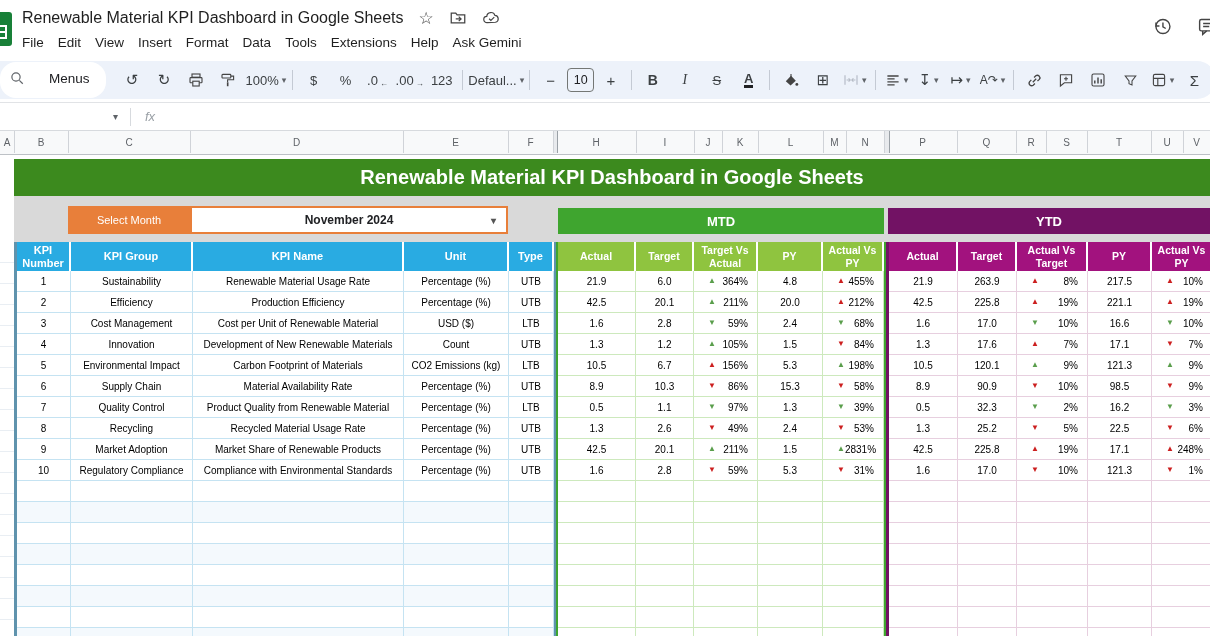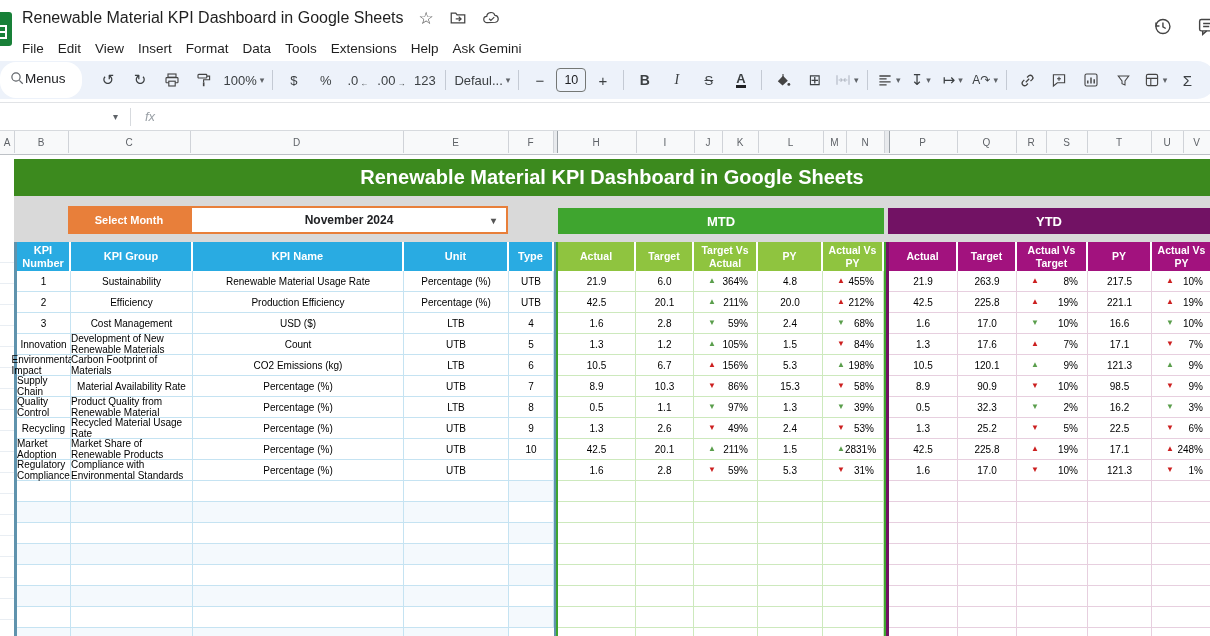--- a/index.html
+++ b/index.html
@@ -5,29 +5,29 @@
   html,body{margin:0;padding:0}
   body{width:1210px;height:636px;overflow:hidden;position:relative;background:#fff;
        font-family:"Liberation Sans",sans-serif;color:#202124}
   
   .topbar{height:58px;position:relative;background:#fff}
   .sheets-logo{position:absolute;left:-14px;top:12px}
   .title-wrap{position:absolute;left:22px;top:9px}
   .title-row{display:flex;align-items:center;gap:15px}
   .doc-title{font-size:16px;color:#1f1f1f}
   .title-ico{color:#444;font-size:17px;line-height:1;cursor:pointer}
-  .menubar{display:flex;margin-left:-7px;margin-top:12px}
+  .menubar{display:flex;margin-left:-7px;margin-top:6px}
   .menu-item{font-size:13.5px;color:#1f1f1f;padding:2px 7px;border-radius:4px;cursor:pointer}
   .topbar-right{position:absolute;right:-8px;top:16px;display:flex;align-items:center;gap:24px}
   
   .toolbar-row{height:44px;background:#fff;position:relative}
   .toolbar{position:absolute;left:-30px;right:-6px;top:3px;height:38px;background:#edf2fa;
            border-radius:20px;display:flex;align-items:center;padding:0 6px;gap:1px}
   .menus-pill{margin-left:24px;height:32px;border-radius:16px;background:#fff;display:flex;
-              align-items:center;gap:0;padding:0 16px 4px 10px;font-size:13.5px;color:#202124;margin-right:10px}
+              align-items:center;gap:24px;padding:0 16px 4px 10px;font-size:13.5px;color:#202124;margin-right:10px}
   .tb{min-width:25px;height:26px;display:flex;align-items:center;justify-content:center;
       border-radius:4px;font-size:13px;color:#3c4043;padding:0 3px;gap:3px;cursor:pointer;white-space:nowrap}
   .tb .caret{font-size:9px;color:#5f6368}
   .sep{width:1px;height:20px;background:#c4cad4;margin:0 4px}
   .glyph{font-size:15px;color:#3c4043}
   .bold-i{font-weight:bold;font-size:14px}
   .italic-i{font-style:italic;font-family:"Liberation Serif",serif;font-size:14px}
   .strike-i{text-decoration:line-through;font-size:13px}
   .tcolor-i{font-size:13px;font-weight:bold;border-bottom:3px solid #202124;line-height:13px}
   .size-box{width:28px;height:22px;border:1px solid #747775;border-radius:4px;display:flex;
@@ -45,21 +45,21 @@
           align-items:center;justify-content:center;font-size:10px;color:#5f6368;cursor:pointer}
   .chgap{position:absolute;top:0;height:22px;background:#e8eaed;border-left:1px solid #9aa0a6;border-right:1px solid #9aa0a6}
   
   .sheet{position:relative;height:484px;background:#fff;overflow:hidden}
   .colA-strip{position:absolute;left:0;top:87px;width:14px;height:397px;
       background:repeating-linear-gradient(to bottom,#fff 0 20px,#e9eef3 20px 21px)}
   .banner{position:absolute;left:14px;top:4px;width:1196px;height:37px;background:var(--banner-green);
           color:#fff;font-weight:bold;font-size:20px;display:flex;align-items:center;justify-content:center}
   .grayband{position:absolute;left:14px;top:41px;width:1196px;height:46px;background:var(--band-gray)}
   .sm-btn{position:absolute;left:68px;top:51px;width:122px;height:28px;background:var(--select-orange);
-          color:#fff;font-weight:bold;font-size:11px;display:flex;align-items:center;justify-content:center;cursor:pointer}
+          color:#fff;font-weight:normal;font-size:11px;display:flex;align-items:center;justify-content:center;cursor:pointer}
   .sm-dd{position:absolute;left:190px;top:51px;width:318px;height:28px;background:#fff;box-sizing:border-box;
          border:2px solid var(--select-orange);font-weight:bold;font-size:12px;display:flex;
          align-items:center;justify-content:center;cursor:pointer}
   .sm-dd .caret{position:absolute;right:10px;font-size:10px;color:#555}
   .period-banner{position:absolute;top:53px;height:26px;color:#fff;font-weight:bold;font-size:13px;
                  display:flex;align-items:center;justify-content:center}
   #mtd-banner{left:558px;width:326px;background:var(--mtd-green)}
   #ytd-banner{left:888px;width:322px;background:var(--ytd-purple)}
   .tbl{position:absolute;top:87px;display:grid;box-sizing:border-box}
   #kpi-table{left:14px;width:542px;grid-template-columns:54px 122px 211px 105px 45px;
@@ -332,20 +332,21 @@
       <div class="dcell bl">Renewable Material Usage Rate</div>
       <div class="dcell bl">Percentage (%)</div>
       <div class="dcell bl">UTB</div>
       <div class="dcell bl">2</div>
       <div class="dcell bl">Efficiency</div>
       <div class="dcell bl">Production Efficiency</div>
       <div class="dcell bl">Percentage (%)</div>
       <div class="dcell bl">UTB</div>
       <div class="dcell bl">3</div>
       <div class="dcell bl">Cost Management</div>
+      <div class="dcell bl">Cost per Unit of Renewable Material</div>
       <div class="dcell bl">USD ($)</div>
       <div class="dcell bl">LTB</div>
       <div class="dcell bl">4</div>
       <div class="dcell bl">Innovation</div>
       <div class="dcell bl">Development of New Renewable Materials</div>
       <div class="dcell bl">Count</div>
       <div class="dcell bl">UTB</div>
       <div class="dcell bl">5</div>
       <div class="dcell bl">Environmental Impact</div>
       <div class="dcell bl">Carbon Footprint of Materials</div>

